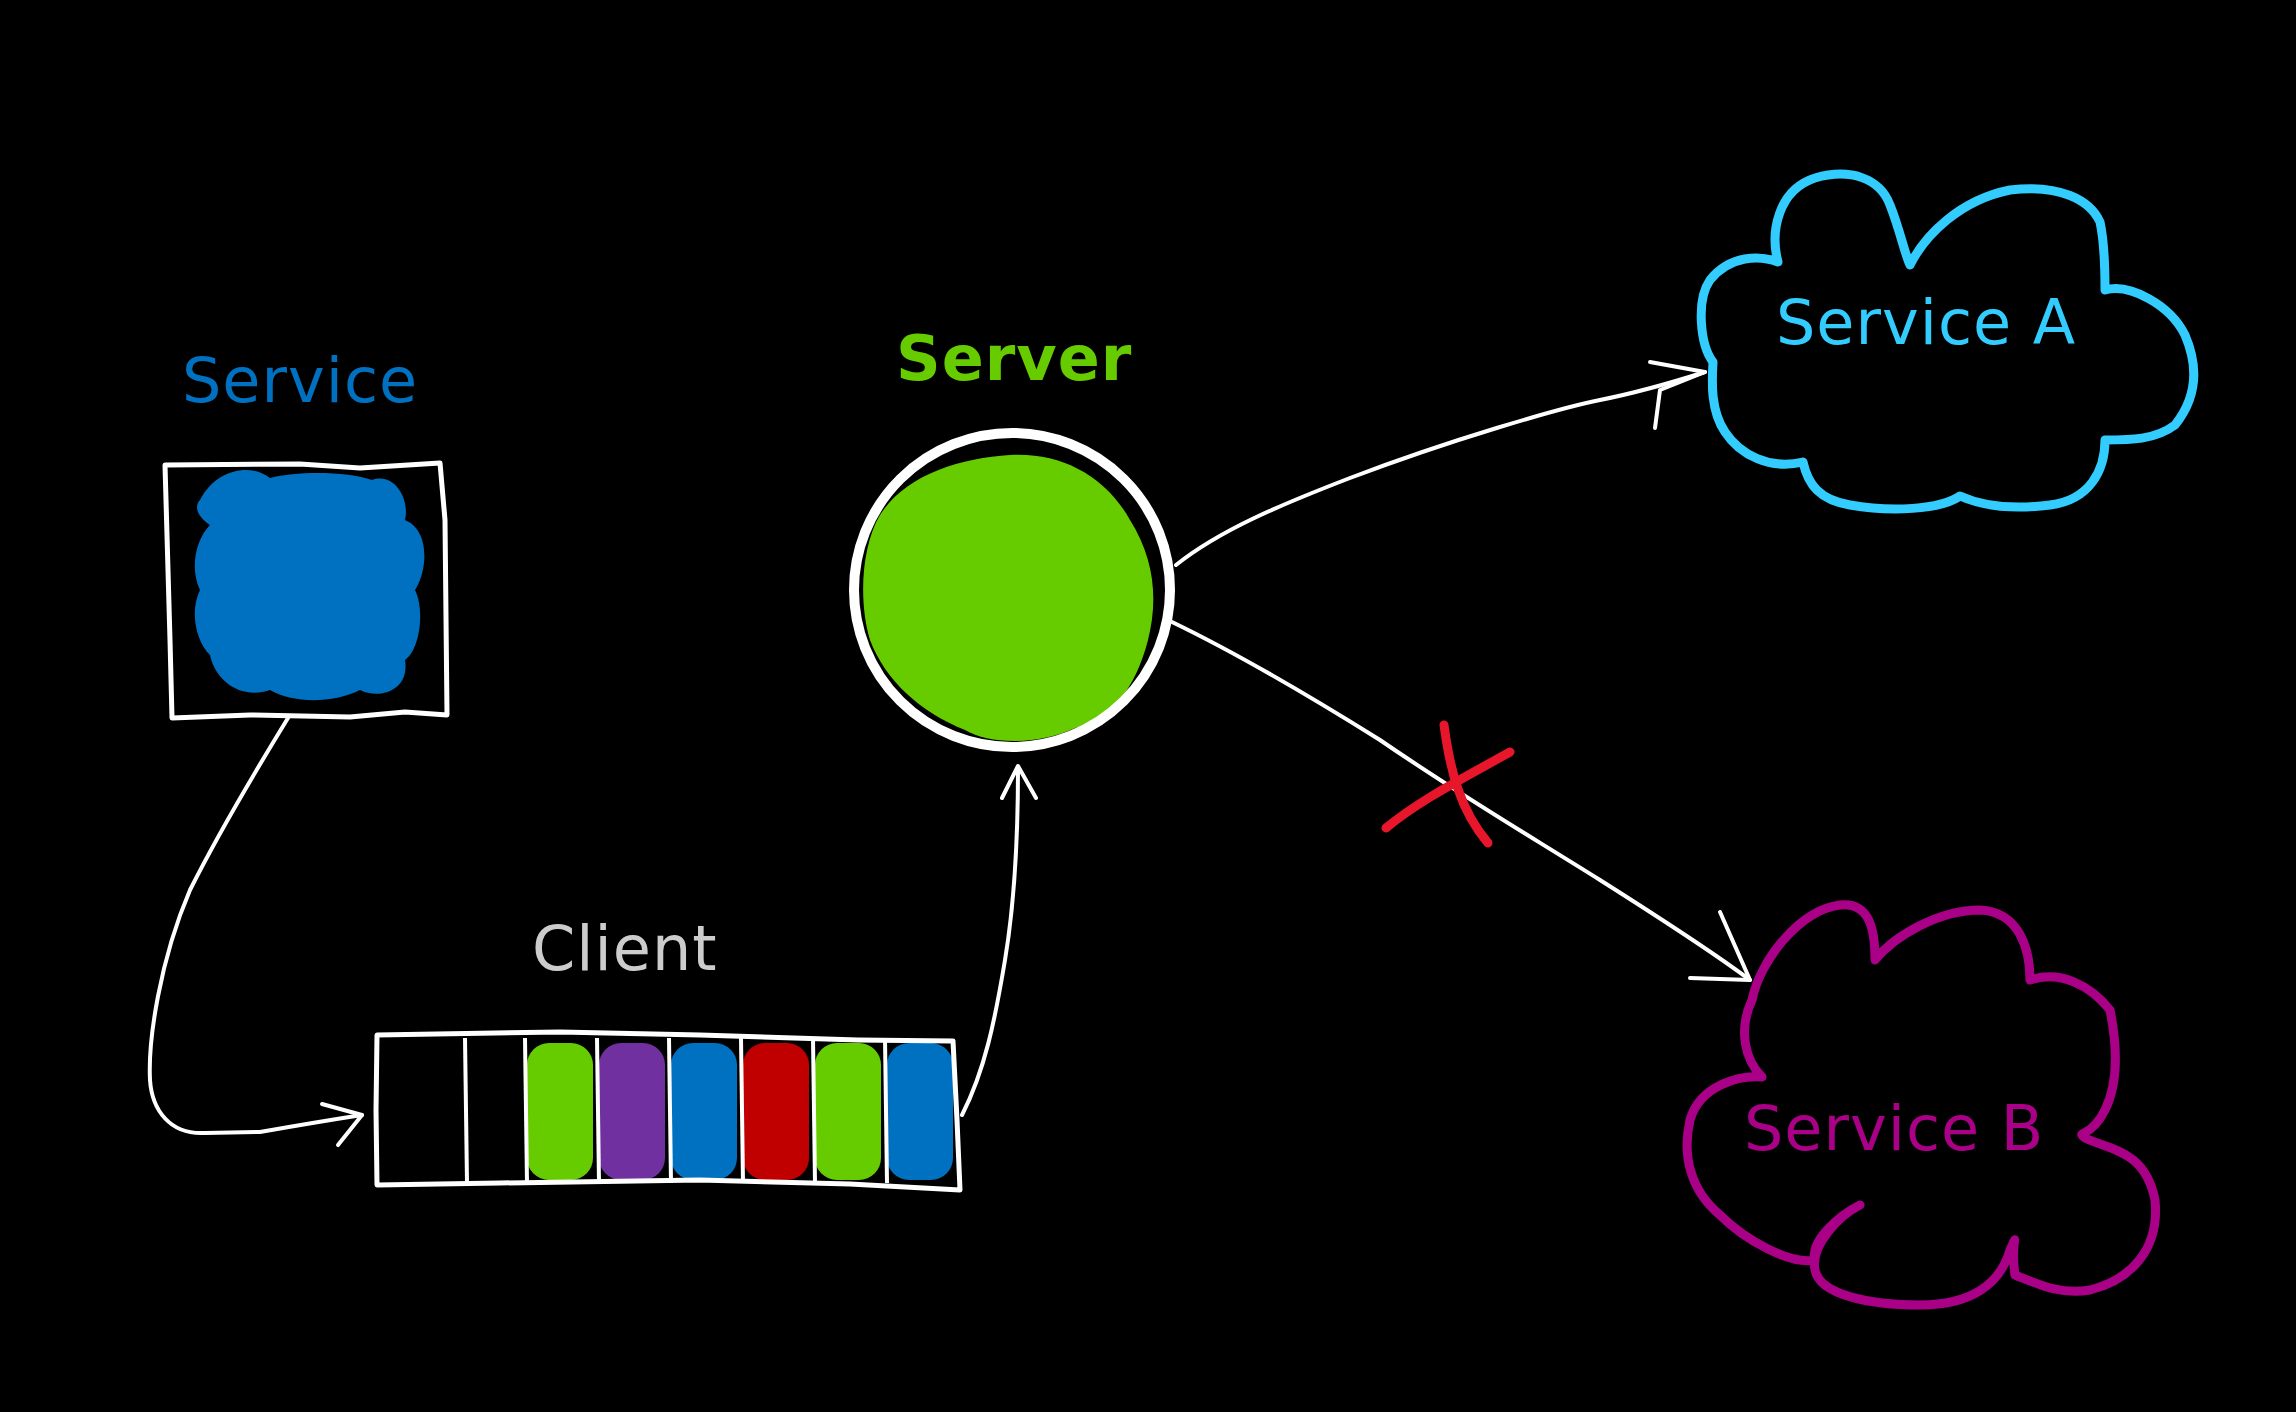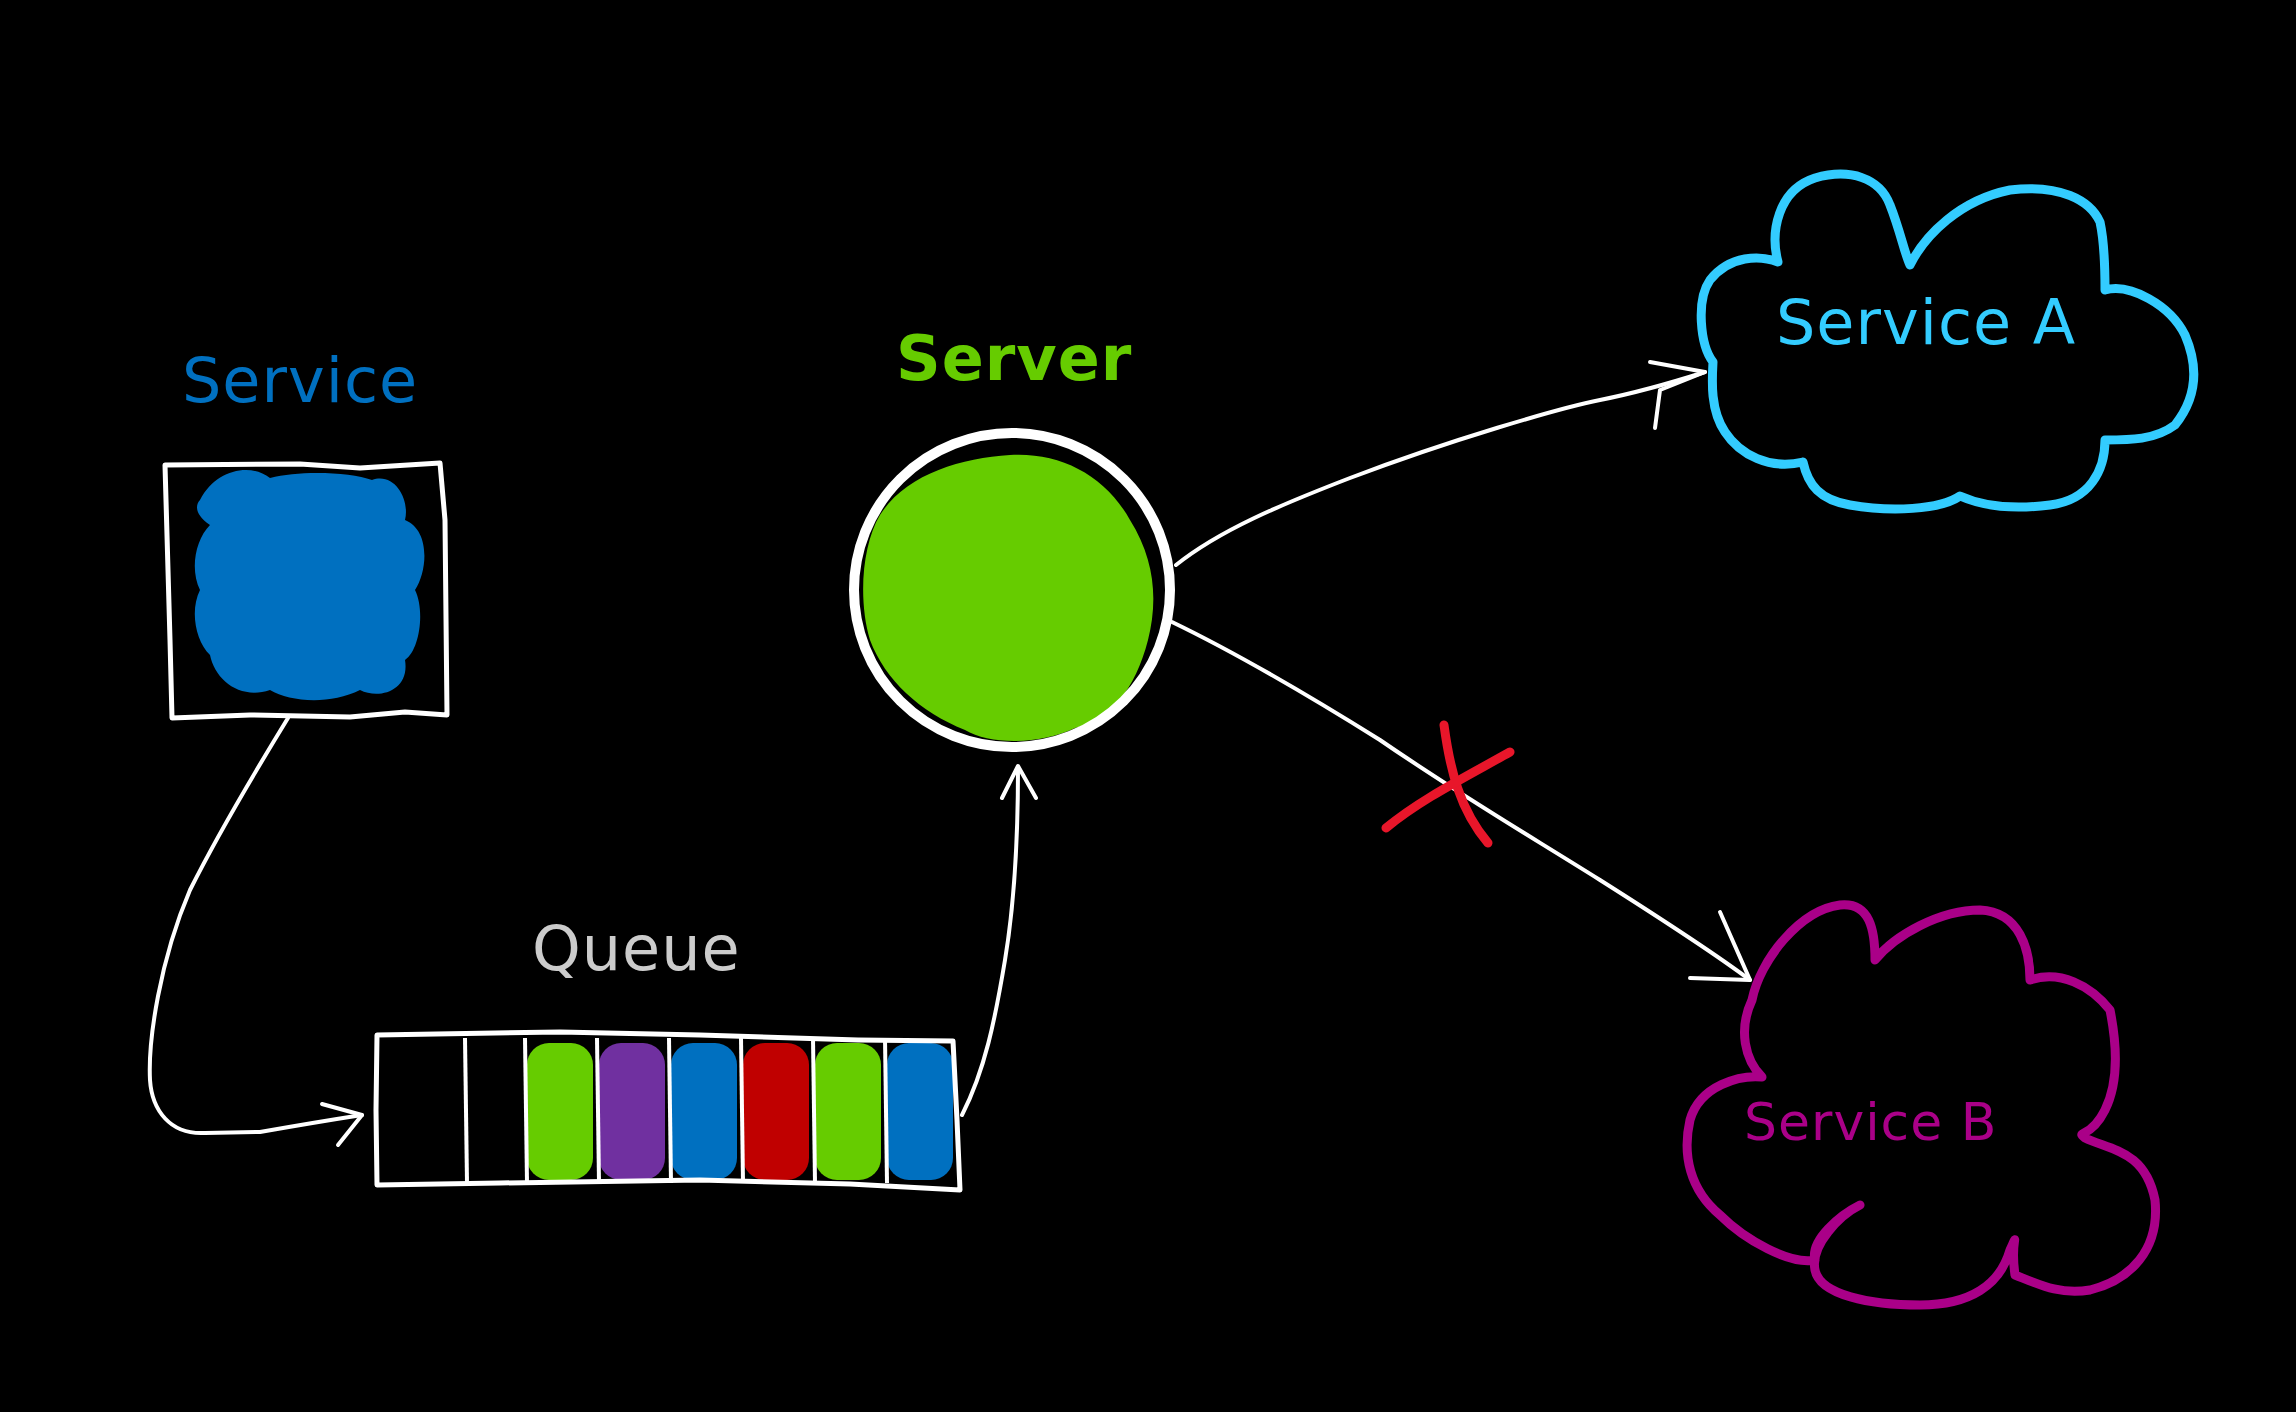--- a/index.html
+++ b/index.html
@@ -3,21 +3,21 @@
 <meta charset="utf-8">
 <style>
   html, body { margin: 0; padding: 0; background: #000; }
   body { width: 2296px; height: 1412px; overflow: hidden; position: relative; font-family: "DejaVu Sans", sans-serif; }
   svg.canvas { position: absolute; left: 0; top: 0; width: 2296px; height: 1412px; }
   .label { position: absolute; font-family: "DejaVu Sans", sans-serif; white-space: nowrap; letter-spacing: 1px; }
   #lbl-client { left: 182px; top: 344px; font-size: 62px; }
   #lbl-server { left: 896px; top: 322px; font-size: 62px; }
   #lbl-queue  { left: 532px; top: 912px; font-size: 62px; }
   #lbl-sa     { left: 1776px; top: 286px; font-size: 62px; }
-  #lbl-sb     { left: 1744px; top: 1092px; font-size: 52px; }
+  #lbl-sb     { left: 1744px; top: 1092px; font-size: 62px; }
 </style>
 </head>
 <body>
 
 <svg class="canvas" viewBox="0 0 2296 1412" xmlns="http://www.w3.org/2000/svg">
 
   <g>
     <path id="client-fill" d="M200,500 C215,470 250,462 270,478 C300,470 350,472 372,480 C395,472 410,500 405,520 C430,530 428,570 415,590 C425,610 420,650 405,660 C410,690 380,700 360,690 C330,705 290,702 270,690 C240,700 215,680 210,655 C195,640 190,610 200,590 C190,570 195,540 210,525 C195,515 195,505 200,500 Z" fill="#0070c0"></path>
     <path d="M165,465 L300,464 L360,468 L440,463 L445,520 L447,715 L405,712 L350,717 L250,715 L172,718 L170,640 L165,465 Z" fill="none" stroke="#fff" stroke-width="5" stroke-linejoin="round"></path>
   </g>
@@ -76,15 +76,15 @@
     <path id="cloud-a" d="M1778,262 C1770,232 1778,190 1815,178 C1850,168 1880,178 1890,205 C1900,230 1905,255 1910,265 C1925,235 1960,200 2010,190 C2060,184 2090,200 2100,222 C2105,245 2105,270 2105,290 C2130,283 2170,305 2185,335 C2200,370 2195,400 2175,425 C2155,440 2130,440 2105,440 C2105,470 2090,500 2050,505 C2010,510 1980,505 1960,496 C1940,510 1890,512 1850,505 C1820,500 1808,485 1803,462 C1770,470 1740,455 1725,432 C1710,410 1712,380 1713,362 C1700,345 1696,300 1710,280 C1730,255 1760,255 1778,262 Z" fill="none" stroke="#33ccff" stroke-width="9" stroke-linejoin="round" stroke-linecap="round"></path>
   </g>
 
   <g>
     <path id="cloud-b" d="M1752,1000 C1760,960 1800,910 1840,905 C1870,902 1875,930 1875,960 C1895,935 1940,910 1980,910 C2020,912 2030,950 2030,980 C2060,970 2090,985 2110,1010 C2120,1060 2115,1090 2105,1110 C2090,1140 2075,1130 2085,1138 C2110,1150 2145,1150 2155,1200 C2160,1250 2130,1280 2090,1290 C2060,1295 2040,1285 2015,1275 C2010,1240 2020,1230 2010,1250 C2000,1285 1970,1305 1920,1305 C1870,1305 1820,1295 1815,1270 C1810,1245 1840,1215 1860,1205 C1840,1215 1810,1240 1815,1260 C1790,1265 1745,1240 1720,1215 C1690,1190 1682,1155 1690,1120 C1700,1085 1740,1075 1762,1077 C1745,1060 1738,1030 1752,1000 Z" fill="none" stroke="#aa0088" stroke-width="9" stroke-linejoin="round" stroke-linecap="round"></path>
   </g>
 </svg>
 
 <div class="label" id="lbl-client" style="color: rgb(0, 112, 192);">Service</div>
 <div class="label" id="lbl-server" style="color: rgb(102, 204, 0); font-weight: bold;">Server</div>
-<div class="label" id="lbl-queue" style="color: rgb(204, 204, 204);">Queue</div>
+<div class="label" id="lbl-queue" style="color: rgb(204, 204, 204);">Client</div>
 <div class="label" id="lbl-sa" style="color: rgb(51, 204, 255);">Service A</div>
 <div class="label" id="lbl-sb" style="color: rgb(170, 0, 136);">Service B</div>
 
 </body></html>

